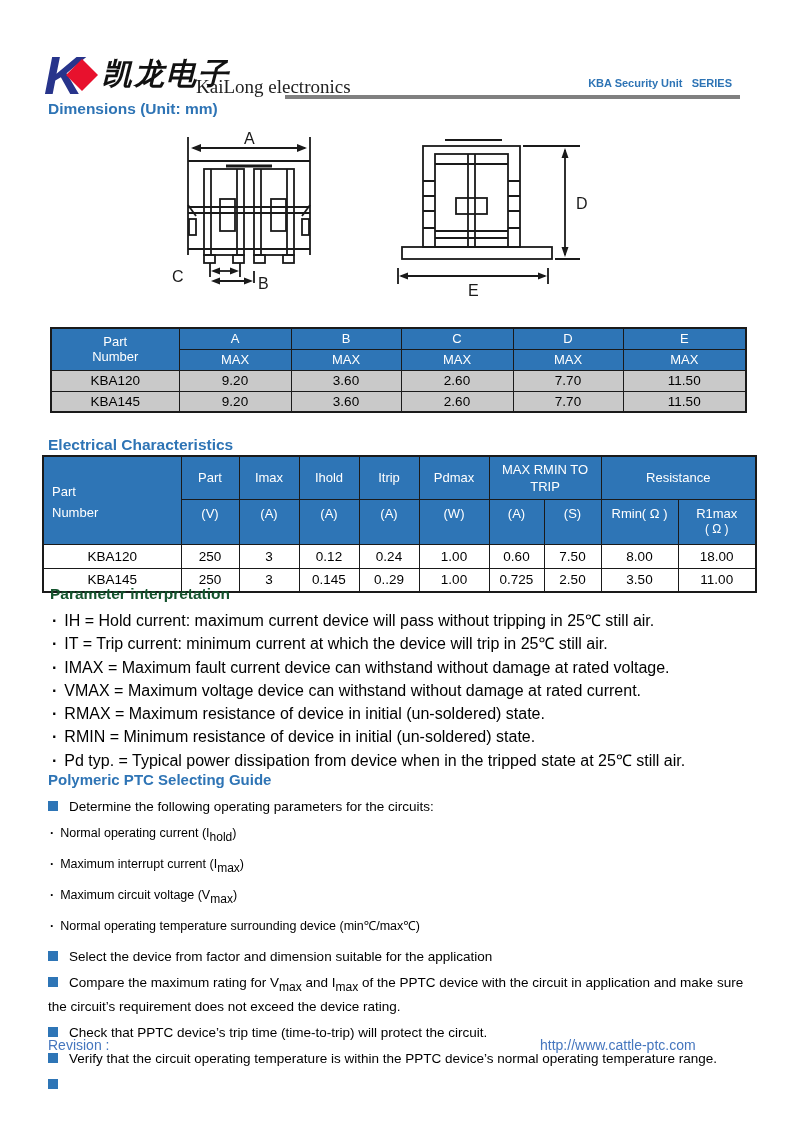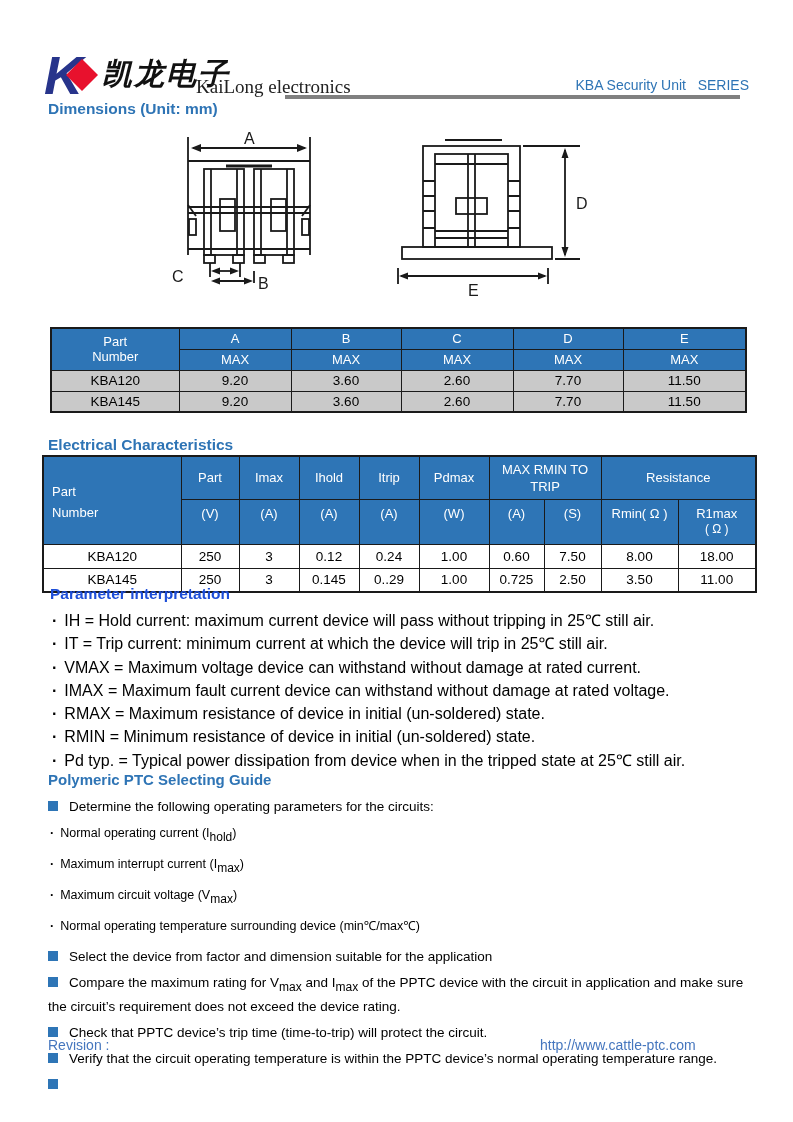--- a/index.html
+++ b/index.html
@@ -17,22 +17,22 @@
   .logo-cn {
     position:absolute; left:102px; top:54px;
     font-size:30px; font-weight:bold; font-style:italic; color:#111;
     letter-spacing:2px; font-family:"DejaVu Serif", serif;
   }
   .logo-en {
     position:absolute; left:196px; top:76px;
     font-size:19px; color:#222; font-family:"Liberation Serif", serif;
   }
   .series-title {
-    position:absolute; right:44px; top:77px;
-    font-size:14px; font-weight:normal; color:#2E74B5; white-space:pre;
+    position:absolute; right:61px; top:77px;
+    font-size:11px; font-weight:bold; color:#2E74B5; white-space:pre;
   }
   .header-rule {
     position:absolute; left:285px; top:95px; width:455px; height:4px;
     background:#808080;
   }
   
   .sec-title { position:absolute; font-size:15.5px; font-weight:bold; color:#2E74B5; }
   
   .draw-left  { position:absolute; left:168px; top:131px; }
   .draw-right { position:absolute; left:390px; top:136px; }
@@ -49,21 +49,21 @@
   .etable td { font-size:13px; text-align:center; padding:0; }
   .etable .eh1 td { height:43px; vertical-align:middle; }
   .etable .eh2 td { height:45px; vertical-align:top; padding-top:6px; }
   .etable .part-cell { vertical-align:top; text-align:left; padding:3px 0 0 8px; }
   .etable .part-cell div { line-height:21px; }
   .etable .edata td { background:#ffffff; height:24px; font-size:13.5px; }
   .mtt { line-height:17px; padding:0 10px; }
   .r1u { font-size:12px; margin-top:1px; }
   
   .param-block { position:absolute; left:50px; top:585px; width:706px; }
-  .param-block .title { font-size:15.5px; font-weight:bold; color:#1d4ed8; margin-bottom:6px; }
+  .param-block .title { font-size:15.5px; font-weight:bold; color:#14532d; margin-bottom:6px; }
   .pline { font-size:16px; line-height:23.3px; color:#000; }
   .pline::before { content:"\00B7"; font-weight:bold; margin:0 7px 0 2px; }
   .guide-block { position:absolute; left:48px; top:771px; width:706px; }
   .guide-block .title { font-size:15px; font-weight:bold; color:#2E74B5; margin-bottom:9px; }
   .gline { font-size:13.5px; line-height:20.5px; margin-bottom:5.5px; color:#000; }
   .gsub { font-size:12.5px; line-height:20.5px; margin-bottom:7px; color:#000; }
   .gsub::before { content:"\00B7"; font-weight:bold; margin:0 6px 0 2px; }
   .sq { display:inline-block; width:10px; height:10px; background:#2E75B6; margin-right:11px; }
   sub { font-size:12px; }
   
@@ -266,22 +266,22 @@
       <td>3.50</td>
       <td>11.00</td>
     </tr>
   </tbody>
     </table>
 
   <div class="param-block">
     <div class="title">Parameter interpretation</div>
     <div class="pline">IH = Hold current: maximum current device will pass without tripping in 25℃  still air.</div>
     <div class="pline">IT = Trip current: minimum current at which the device will trip in 25℃  still air.</div>
+    <div class="pline">IMAX = Maximum fault current device can withstand without damage at rated voltage.</div>
     <div class="pline">VMAX = Maximum voltage device can withstand without damage at rated current.</div>
-    <div class="pline">IMAX = Maximum fault current device can withstand without damage at rated voltage.</div>
     <div class="pline">RMAX = Maximum resistance of device in initial (un-soldered) state.</div>
     <div class="pline">RMIN = Minimum resistance of device in initial (un-soldered) state.</div>
     <div class="pline">Pd typ. = Typical power dissipation from device when in the tripped state at 25℃  still air.</div>
   </div>
 
   <div class="guide-block">
     <div class="title">Polymeric PTC Selecting Guide</div>
 
     <div class="gline"><span class="sq"></span><span>Determine the following operating parameters for the circuits:</span></div>
 

